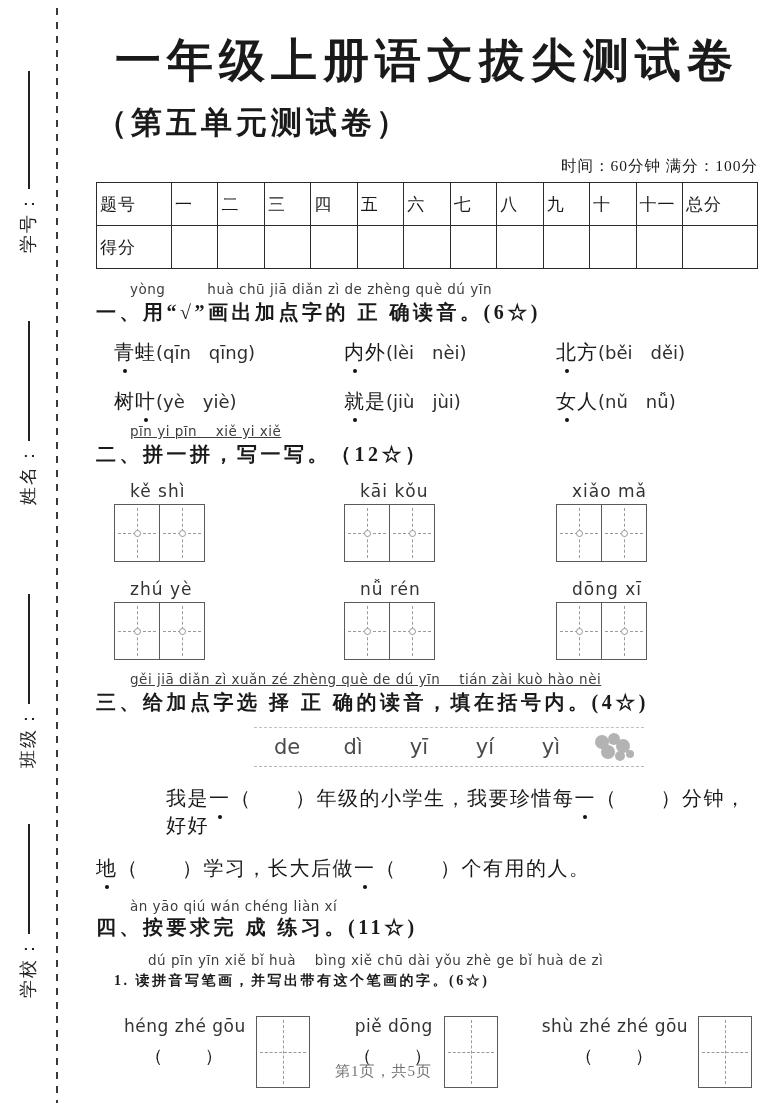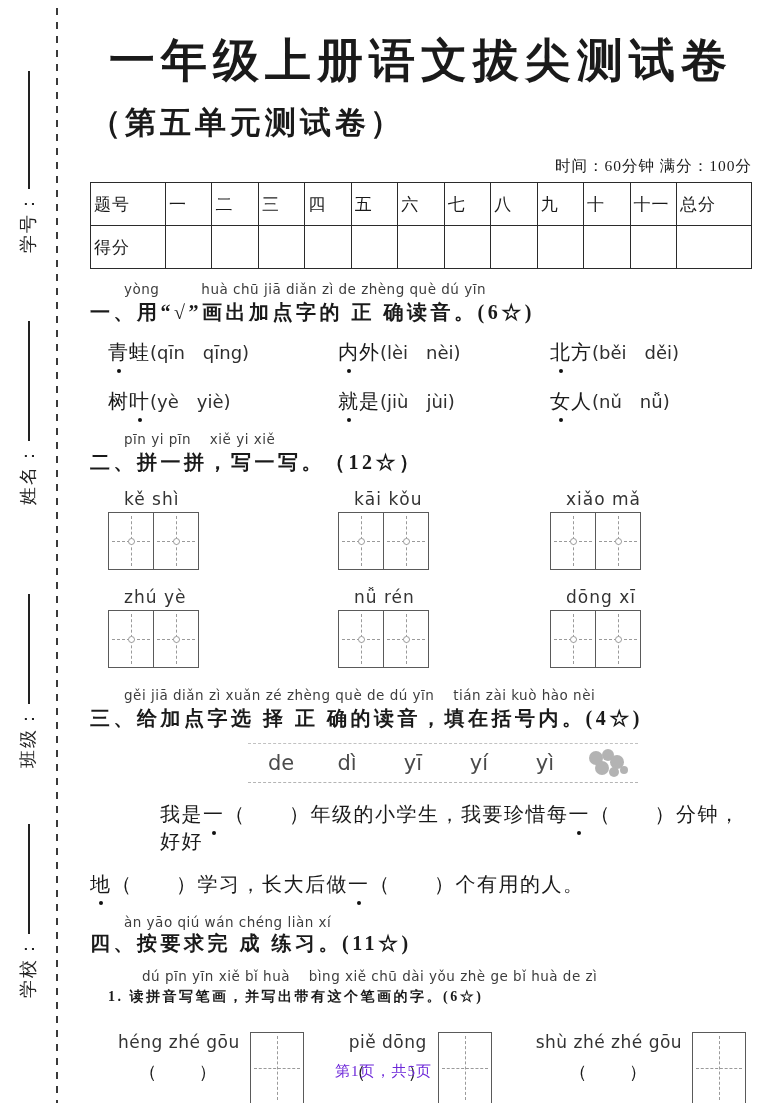--- a/index.html
+++ b/index.html
@@ -17,33 +17,33 @@
     background:repeating-linear-gradient(to bottom,#3a3a3a 0 7px,transparent 7px 14px);
   }
   .side-unit{
     position:absolute;left:16px;
     transform:rotate(-90deg);transform-origin:0 0;
     white-space:nowrap;display:flex;align-items:center;
     font-size:18px;letter-spacing:2px;color:#222;
   }
   .side-unit .blank{display:inline-block;height:1px;border-bottom:2px solid #222;margin-left:4px;vertical-align:middle;}
   
-  .main{position:absolute;left:90px;top:0;width:662px;}
+  .main{position:absolute;left:96px;top:0;width:662px;}
   .title{margin-top:30px;text-align:center;font-size:46px;font-weight:700;letter-spacing:6px;}
   .subtitle{margin-top:10px;text-align:left;font-size:31px;font-weight:700;letter-spacing:4px;}
   .meta{margin-top:12px;text-align:right;font-size:15.5px;letter-spacing:1px;}
   
   table.score{border-collapse:collapse;width:100%;margin-top:5px;table-layout:fixed;}
   table.score td{border:1.6px solid #2b2b2b;height:36px;text-align:left;font-size:17px;letter-spacing:1px;padding:3px;}
   table.score td.wide{width:68px;}
   
   .pinyin{font-family:"DejaVu Sans","Liberation Sans",sans-serif;color:#3d3d3d;font-size:13.5px;letter-spacing:0.5px;}
   .sec-title{font-size:20px;font-weight:600;letter-spacing:3.5px;line-height:1.3;}
   .s1-pinyin{margin-top:12px;margin-left:34px;}
-  .s2-pinyin,.s3-pinyin{margin-top:16px;margin-left:34px;}
+  .s2-pinyin,.s3-pinyin{margin-top:8px;margin-left:34px;text-decoration:underline;}
   .s4-pinyin{margin-top:16px;margin-left:34px;}
   .sub1-pinyin{margin-top:12px;margin-left:52px;}
   .sub1-title{font-size:14px;font-weight:600;letter-spacing:2.5px;margin-left:18px;margin-top:2px;}
   
   .words{display:grid;grid-template-columns:230px 212px 1fr;margin-top:14px;padding-left:18px;row-gap:22px;font-size:20px;letter-spacing:1px;}
   .word-item{white-space:nowrap;}
   .dotc{position:relative;display:inline-block;}
   .dotc::after{content:"";position:absolute;left:50%;transform:translateX(-50%);bottom:-7px;width:4px;height:4px;border-radius:50%;background:#111;}
   .opt{font-family:"DejaVu Sans","Liberation Sans",sans-serif;font-size:18px;color:#2e2e2e;letter-spacing:0;}
   
@@ -69,21 +69,21 @@
   .sent2{margin-top:16px;margin-left:0;}
   
   .strokes{display:flex;align-items:flex-start;margin-top:26px;padding-left:28px;gap:44px;}
   .stroke-item{display:flex;align-items:flex-start;gap:10px;}
   .stroke-text{display:flex;flex-direction:column;align-items:center;}
   .stroke-text .sp{font-family:"DejaVu Sans","Liberation Sans",sans-serif;font-size:17px;color:#333;letter-spacing:0.5px;}
   .stroke-text .paren{font-size:18px;margin-top:8px;letter-spacing:2px;}
   .tzg1{display:inline-block;border:1.5px solid #5a5a5a;position:relative;width:52px;height:70px;background:#fff;}
   .tzg1::before{content:"";position:absolute;left:50%;top:3px;bottom:3px;border-left:1px dashed #9a9a9a;}
   .tzg1::after{content:"";position:absolute;top:50%;left:3px;right:3px;border-top:1px dashed #9a9a9a;}
-  .footer{position:absolute;left:0;right:13px;top:1062px;text-align:center;font-size:15px;letter-spacing:1px;color:#6d28d9;}
+  .footer{position:absolute;left:0;right:13px;top:1062px;text-align:center;font-size:15px;letter-spacing:1px;color:#737373;}
 </style>
 </head>
 <body>
 
 <div class="page">
 
   <div class="binding-line"></div>
 
   <div class="side-unit" style="top:253px;">
     <span>学号：</span>

